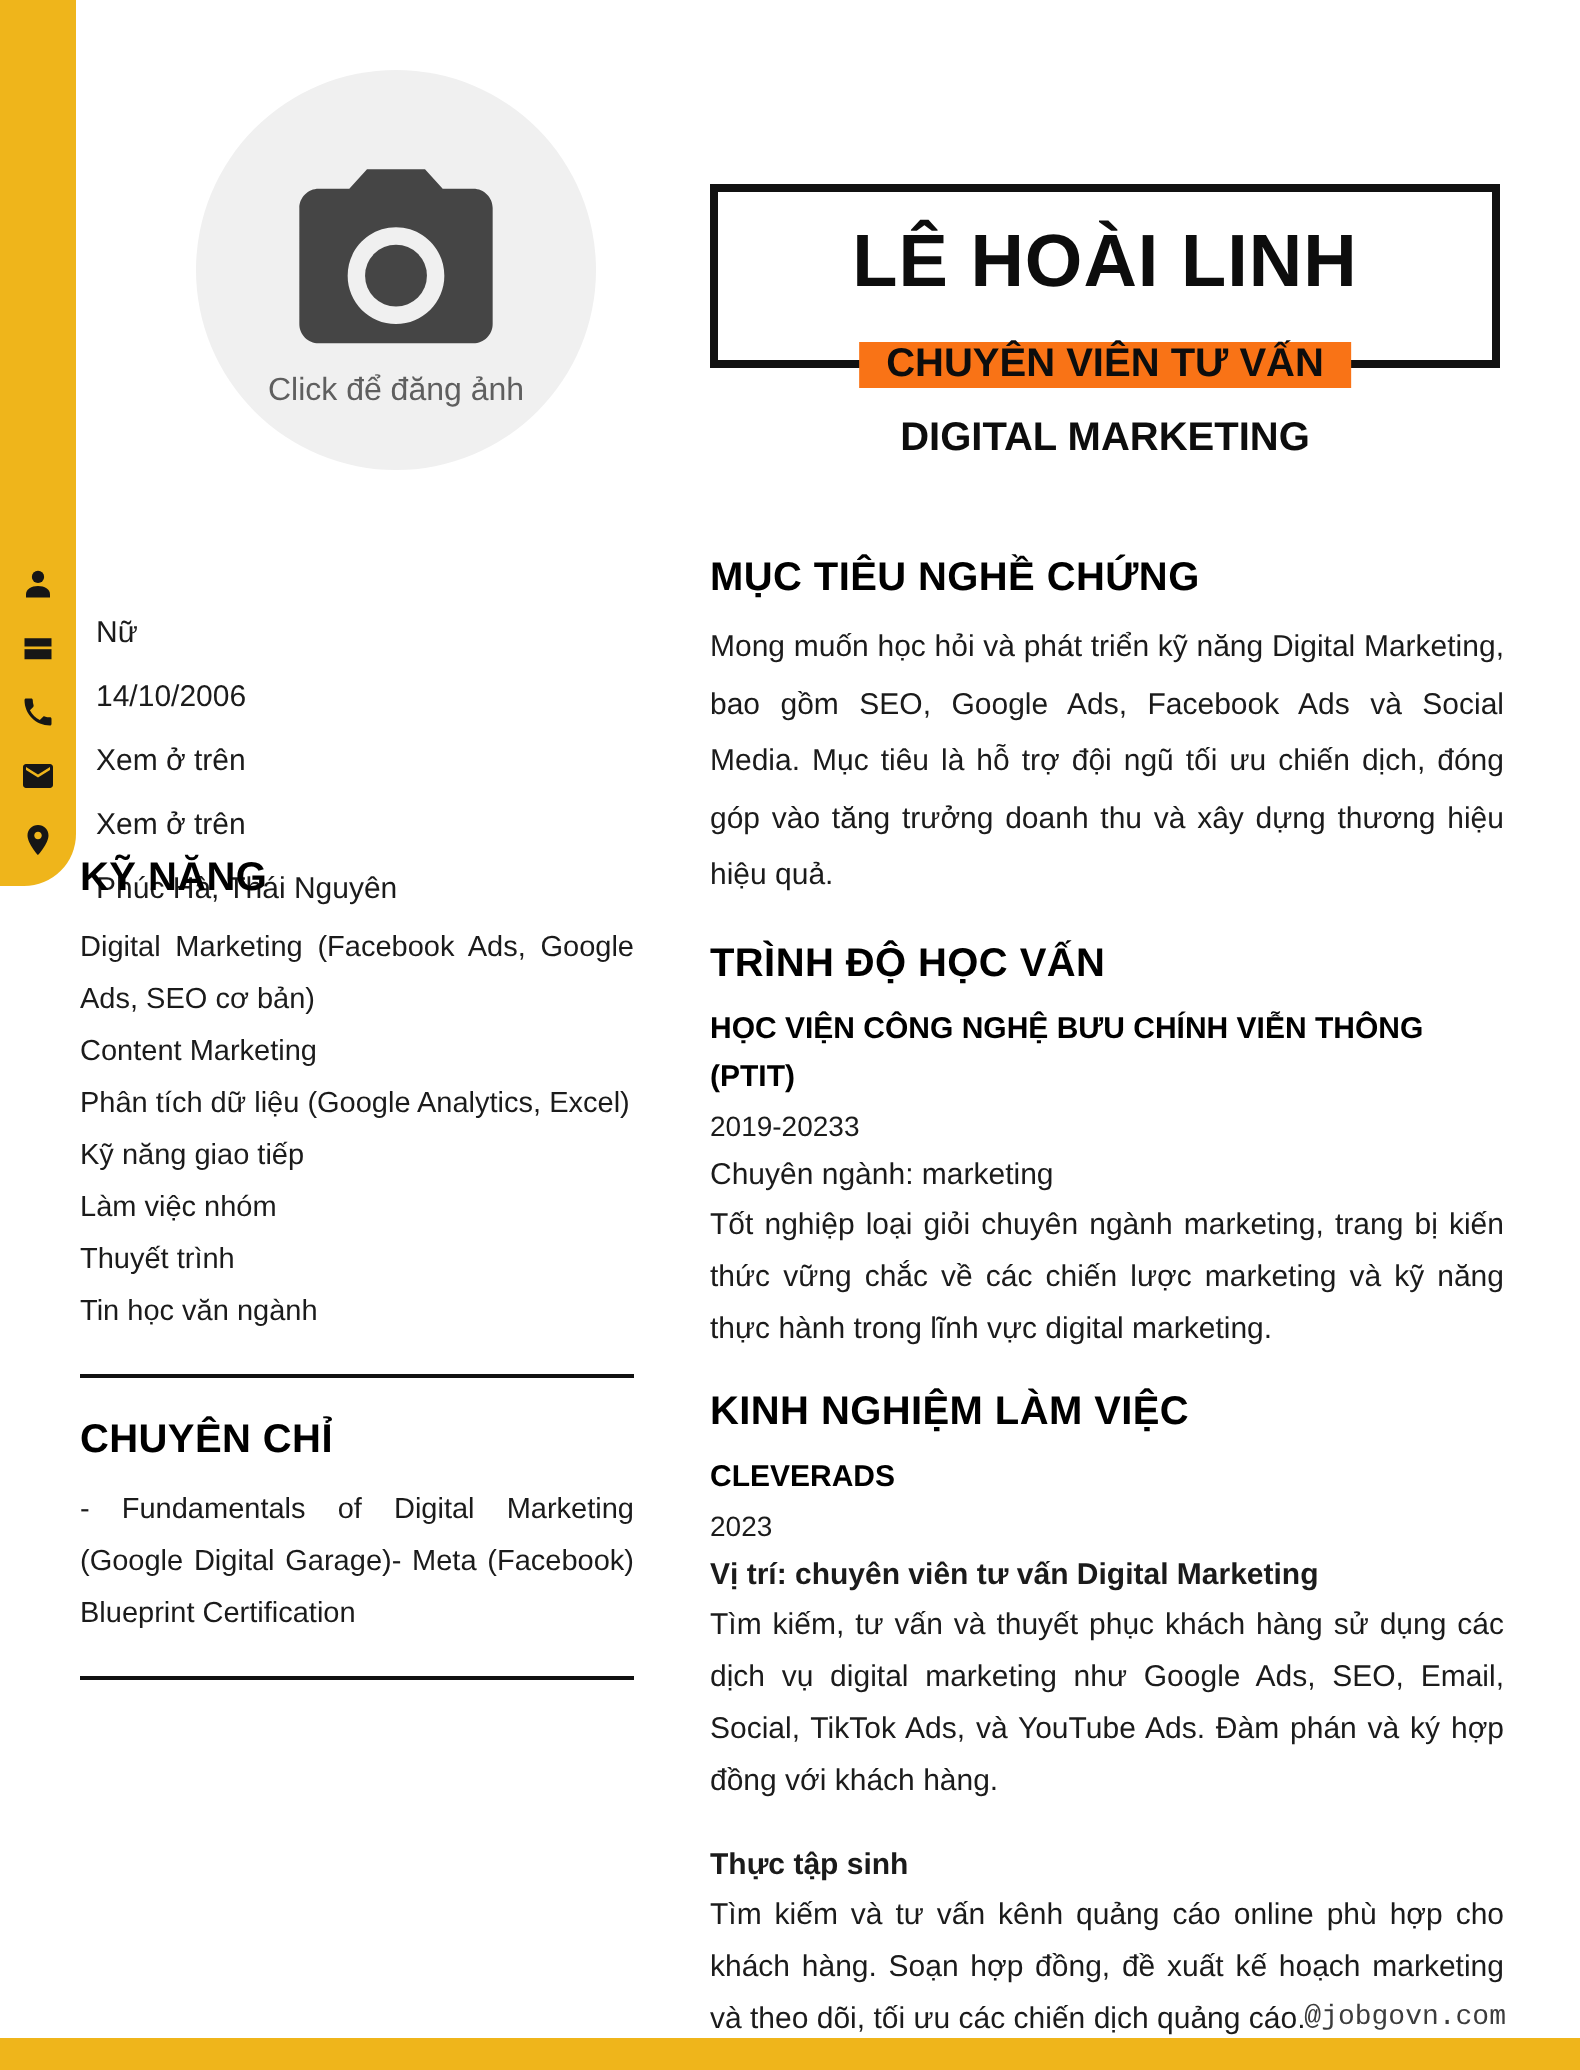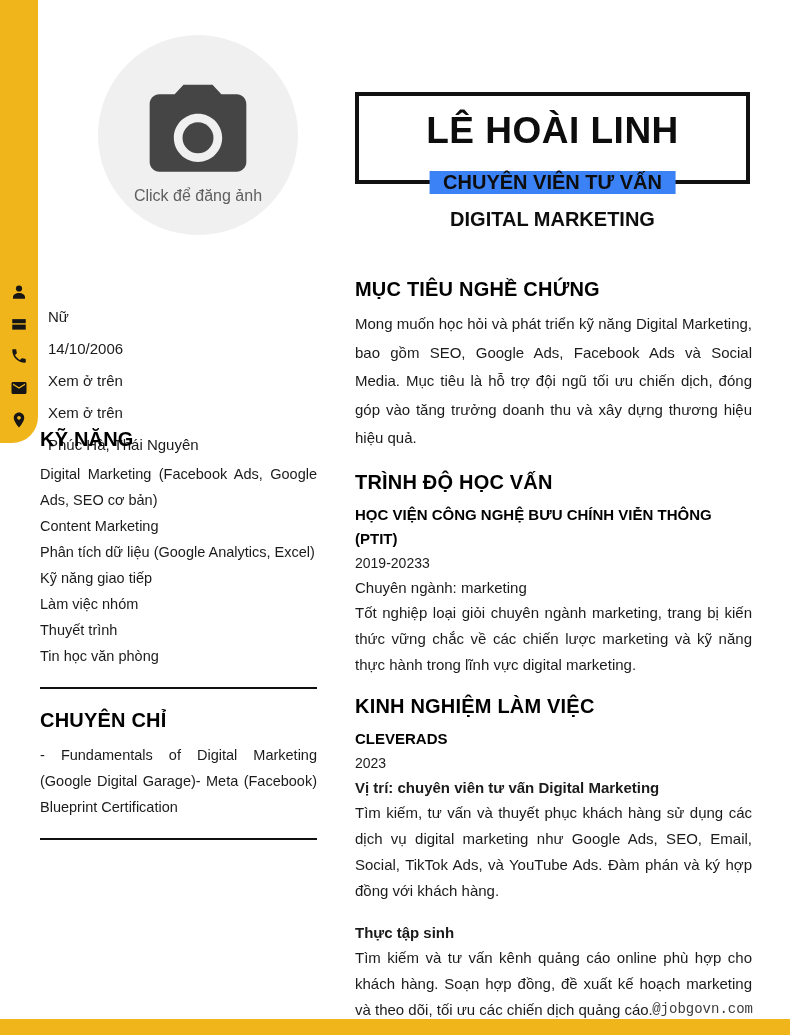--- a/index.html
+++ b/index.html
@@ -33,21 +33,21 @@
   .name-box {
     position:absolute; left:355px; top:92px; width:395px; height:92px;
     border:4px solid #111; text-align:center;
   }
   .name {
     font-size:37px; font-weight:700; color:#0d0d0d; letter-spacing:0.5px;
     margin-top:14px; white-space:nowrap;
   }
   .subtitle-1 {
     position:absolute; left:50%; bottom:-14px; transform:translateX(-50%);
-    background:#3b82f6; padding:0 14px; white-space:nowrap;
+    background:#f97316; padding:0 14px; white-space:nowrap;
     font-size:20px; font-weight:700; color:#0d0d0d;
   }
   .subtitle-2 {
     position:absolute; left:355px; top:208px; width:395px; text-align:center;
     font-size:20px; font-weight:700; color:#0d0d0d;
   }
 
   
   .contact { position:absolute; left:0; top:276px; width:340px; }
   .contact-row { display:flex; align-items:center; height:32px; }
@@ -155,21 +155,21 @@
 
   <div class="left-col">
     <h2 class="section">KỸ NĂNG</h2>
     <ul class="skills-list">
       <li>Digital Marketing (Facebook Ads, Google Ads, SEO cơ bản)</li>
       <li>Content Marketing</li>
       <li>Phân tích dữ liệu (Google Analytics, Excel)</li>
       <li>Kỹ năng giao tiếp</li>
       <li>Làm việc nhóm</li>
       <li>Thuyết trình</li>
-      <li>Tin học văn phòng</li>
+      <li>Tin học văn ngành</li>
     </ul>
     <hr class="divider">
     <h2 class="section">CHUYÊN CHỈ</h2>
     <p class="cert-text">- Fundamentals of Digital Marketing (Google Digital Garage)- Meta (Facebook) Blueprint Certification</p>
     <hr class="divider">
   </div>
 
   <div class="right-col">
     <h2 class="section">MỤC TIÊU NGHỀ CHỨNG</h2>
     <p class="para objective">Mong muốn học hỏi và phát triển kỹ năng Digital Marketing, bao gồm SEO, Google Ads, Facebook Ads và Social Media. Mục tiêu là hỗ trợ đội ngũ tối ưu chiến dịch, đóng góp vào tăng trưởng doanh thu và xây dựng thương hiệu hiệu quả.</p>

